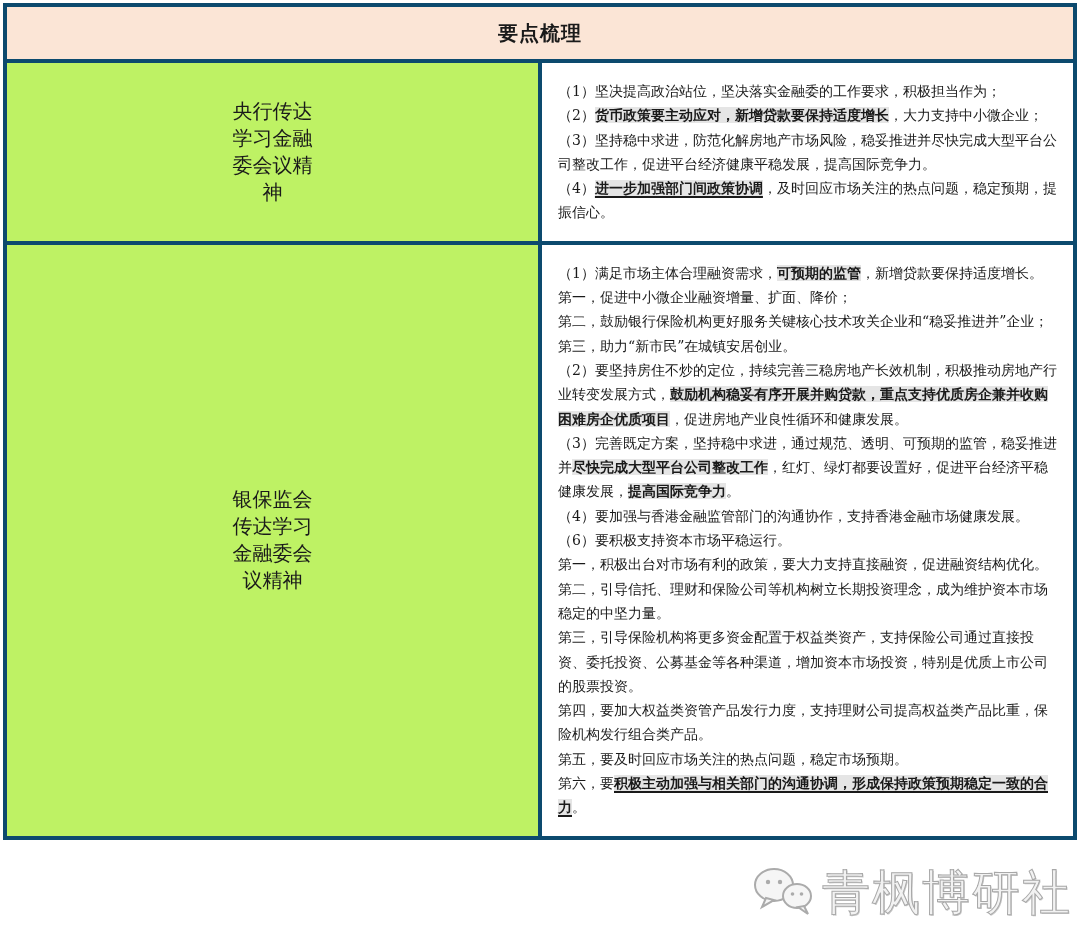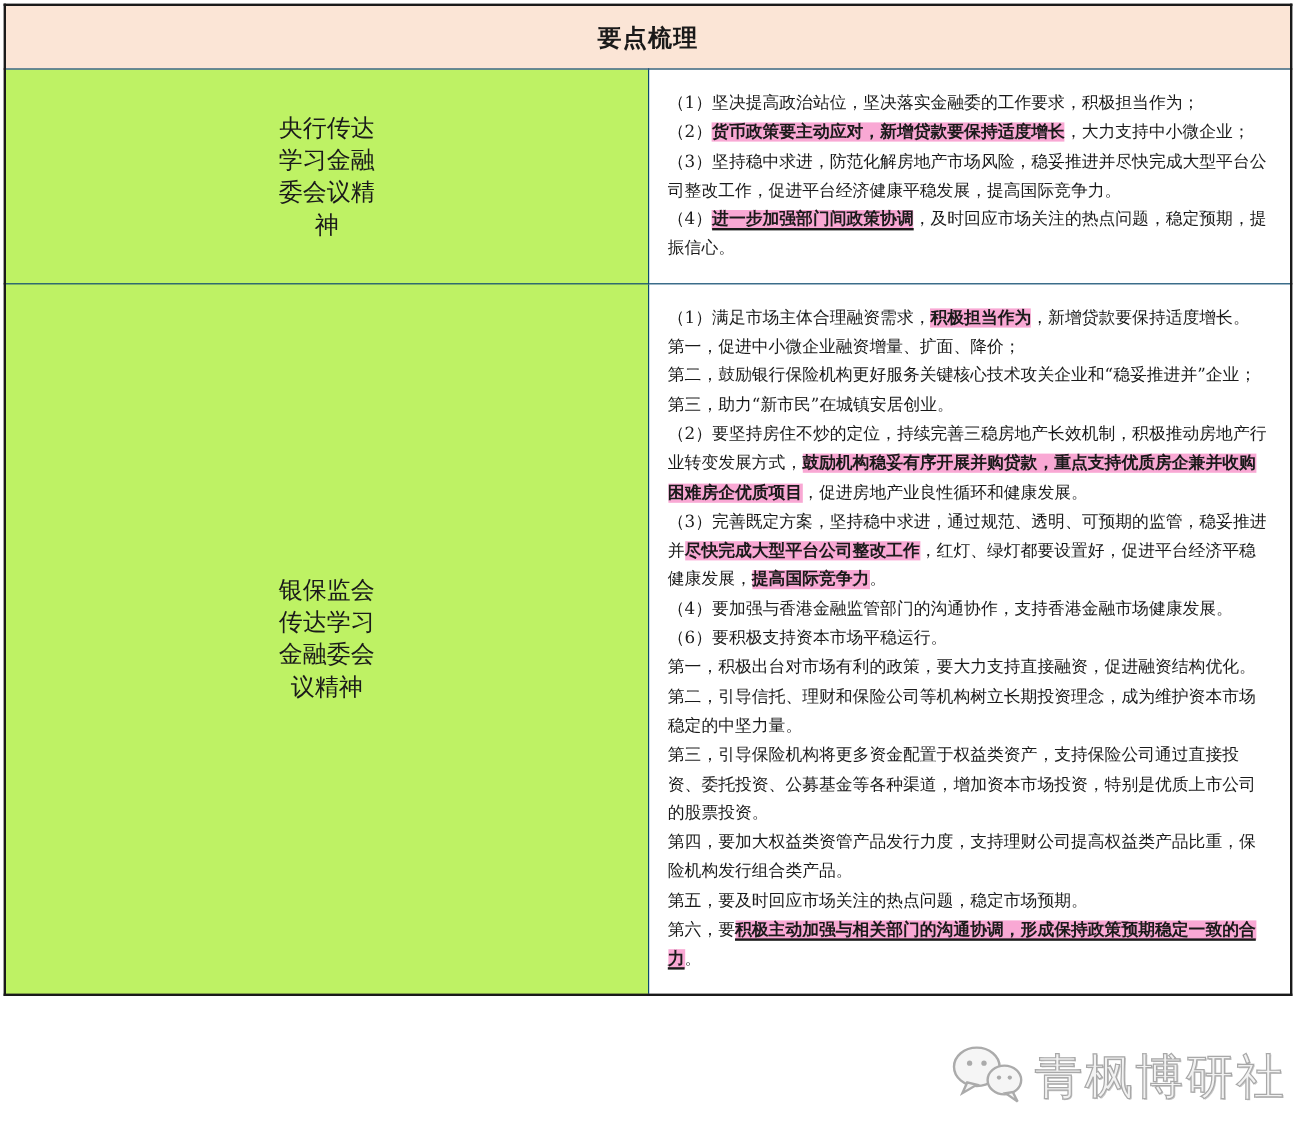--- a/index.html
+++ b/index.html
@@ -7,21 +7,21 @@
     width:1080px;height:937px;background:#ffffff;position:relative;
     font-family:"DejaVu Serif","Liberation Serif",serif;
     color:#1a1a1a;overflow:hidden;
   }
   table.kp{
     position:absolute;left:3px;top:3px;
     width:1074px;border-collapse:collapse;table-layout:fixed;
     border:2px solid #1a1a1a;
   }
   table.kp td,table.kp th{
-    border:1px solid #0c4a6e;
+    border:4px solid #0c4a6e;
     font-size:20px;
     vertical-align:middle;
     padding:16px;
   }
   th.title-cell{
     height:20px;background:#fbe5d6;
     font-weight:bold;font-size:19px;text-align:center;
     line-height:20px;letter-spacing:1px;
   }
   td.label-cell{
@@ -33,34 +33,34 @@
   }
   td.content-cell{
     vertical-align:top;
     padding:1px 4px 1px 9px;
   }
   td.content-cell p{
     margin:0;line-height:24.3px;font-size:14px;
     word-break:break-all;
   }
   span.hl{
-    background:#f9a8d4;font-weight:bold;
+    background:#e5e5e5;font-weight:bold;
   }
   span.hl.ul{
     text-decoration:underline;
     text-decoration-thickness:1.5px;
     text-underline-offset:3px;
   }
   .watermark{
     position:absolute;right:8px;bottom:12px;
     display:flex;align-items:center;gap:8px;
     pointer-events:none;
   }
   .watermark .wm-text{
-    font-size:40px;letter-spacing:2px;
+    font-size:48px;letter-spacing:2px;
     color:#f2f2f2;
     -webkit-text-stroke:1px #a8a8a8;
     text-shadow:1px 1px 0 #c9c9c9;
     font-family:"DejaVu Sans","Liberation Sans",sans-serif;
   }
 </style>
 </head>
 <body>
 
 <table class="kp">
@@ -75,21 +75,21 @@
         <td class="content-cell">
           <p><span>（1）坚决提高政治站位，坚决落实金融委的工作要求，积极担当作为；</span></p>
           <p><span>（2）</span><span class="hl">货币政策要主动应对，新增贷款要保持适度增长</span><span>，大力支持中小微企业；</span></p>
           <p><span>（3）坚持稳中求进，防范化解房地产市场风险，稳妥推进并尽快完成大型平台公司整改工作，促进平台经济健康平稳发展，提高国际竞争力。</span></p>
           <p><span>（4）</span><span class="hl ul">进一步加强部门间政策协调</span><span>，及时回应市场关注的热点问题，稳定预期，提振信心。</span></p>
         </td>
       </tr>
       <tr>
         <td class="label-cell" style="height: 414px;"><span class="label-inner">银保监会传达学习金融委会议精神</span></td>
         <td class="content-cell">
-          <p><span>（1）满足市场主体合理融资需求，</span><span class="hl">积极担当作为</span><span>，新增贷款要保持适度增长。</span></p>
+          <p><span>（1）满足市场主体合理融资需求，</span><span class="hl">可预期的监管</span><span>，新增贷款要保持适度增长。</span></p>
           <p><span>第一，促进中小微企业融资增量、扩面、降价；</span></p>
           <p><span>第二，鼓励银行保险机构更好服务关键核心技术攻关企业和“稳妥推进并”企业；</span></p>
           <p><span>第三，助力“新市民”在城镇安居创业。</span></p>
           <p><span>（2）要坚持房住不炒的定位，持续完善三稳房地产长效机制，积极推动房地产行业转变发展方式，</span><span class="hl">鼓励机构稳妥有序开展并购贷款，重点支持优质房企兼并收购困难房企优质项目</span><span>，促进房地产业良性循环和健康发展。</span></p>
           <p><span>（3）完善既定方案，坚持稳中求进，通过规范、透明、可预期的监管，稳妥推进并</span><span class="hl">尽快完成大型平台公司整改工作</span><span>，红灯、绿灯都要设置好，促进平台经济平稳健康发展，</span><span class="hl">提高国际竞争力</span><span>。</span></p>
           <p><span>（4）要加强与香港金融监管部门的沟通协作，支持香港金融市场健康发展。</span></p>
           <p><span>（6）要积极支持资本市场平稳运行。</span></p>
           <p><span>第一，积极出台对市场有利的政策，要大力支持直接融资，促进融资结构优化。</span></p>
           <p><span>第二，引导信托、理财和保险公司等机构树立长期投资理念，成为维护资本市场稳定的中坚力量。</span></p>
           <p><span>第三，引导保险机构将更多资金配置于权益类资产，支持保险公司通过直接投资、委托投资、公募基金等各种渠道，增加资本市场投资，特别是优质上市公司的股票投资。</span></p>

